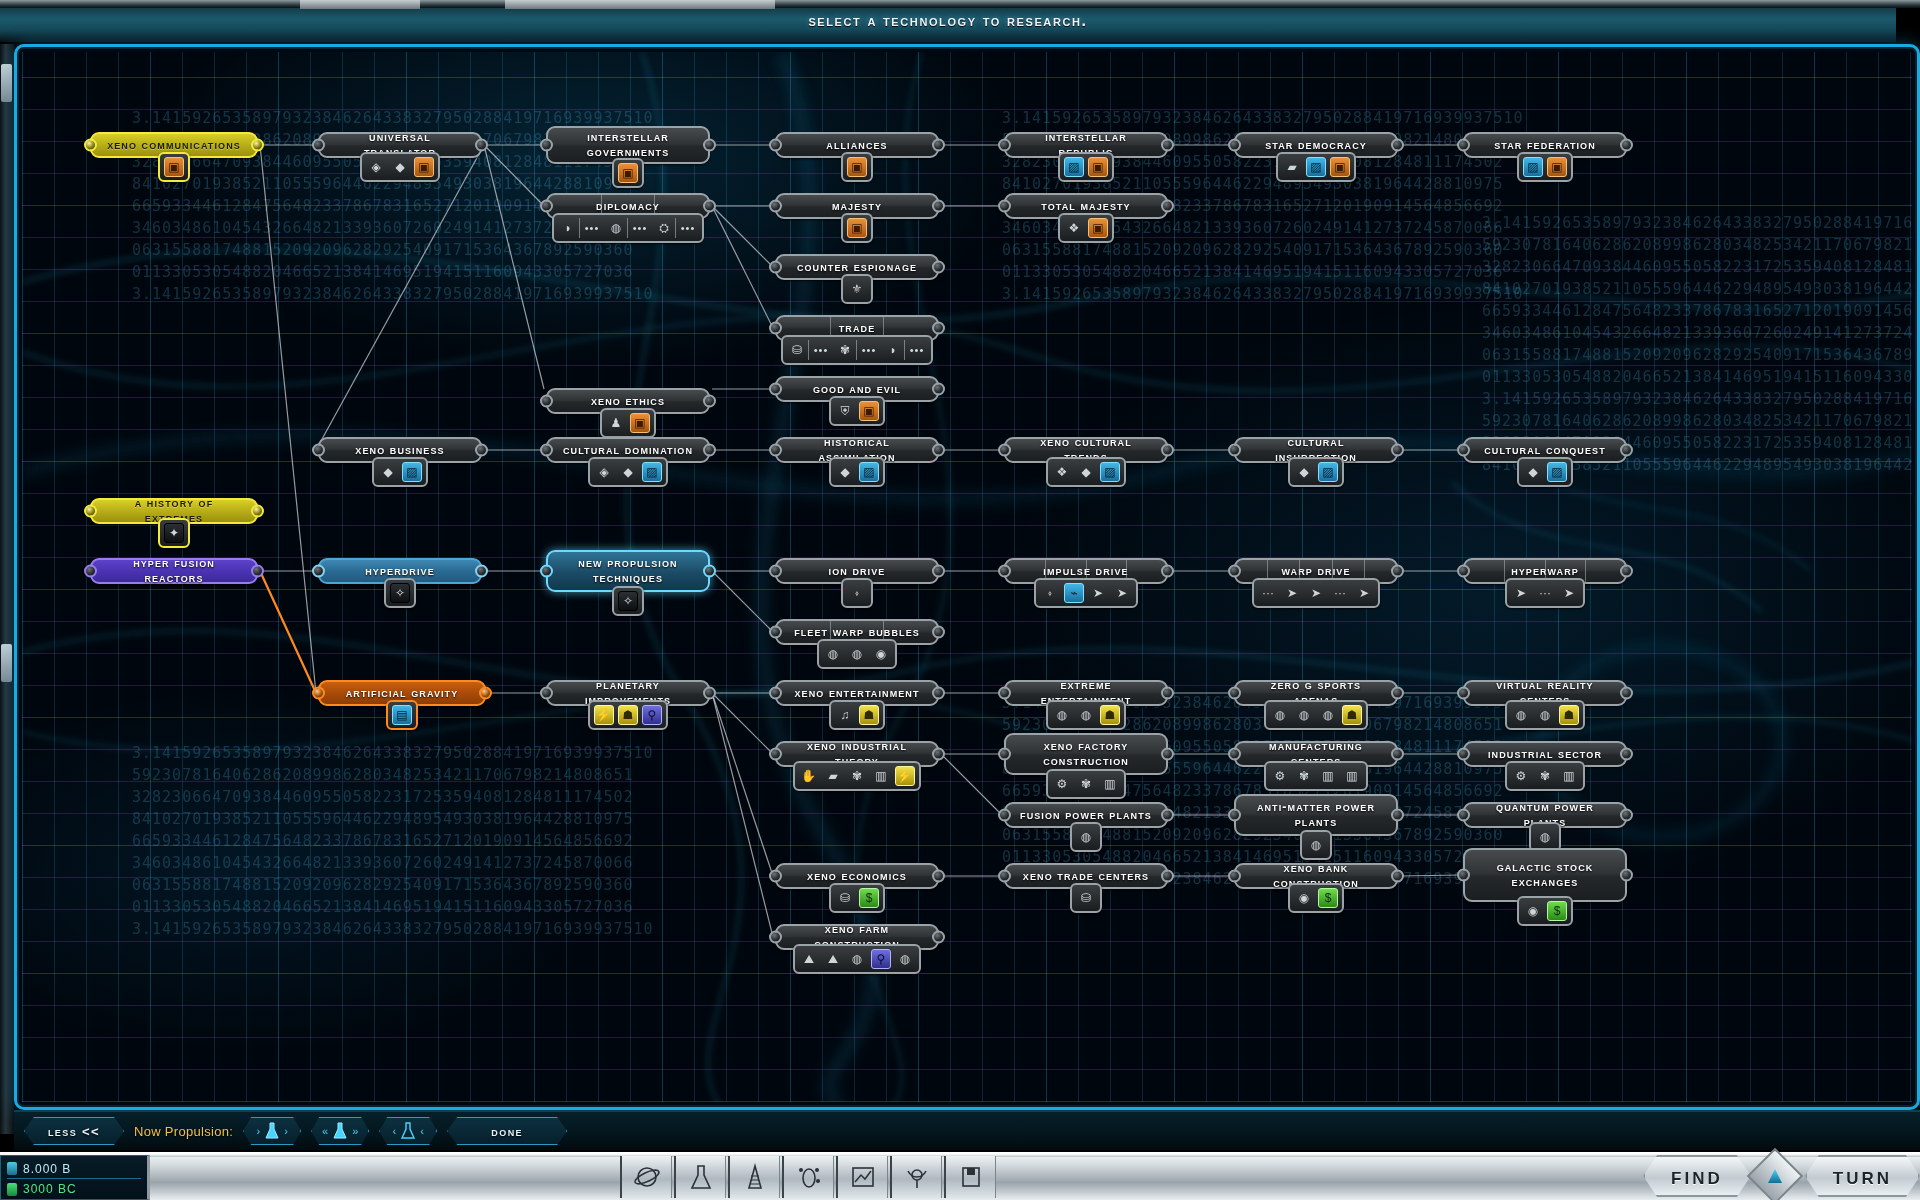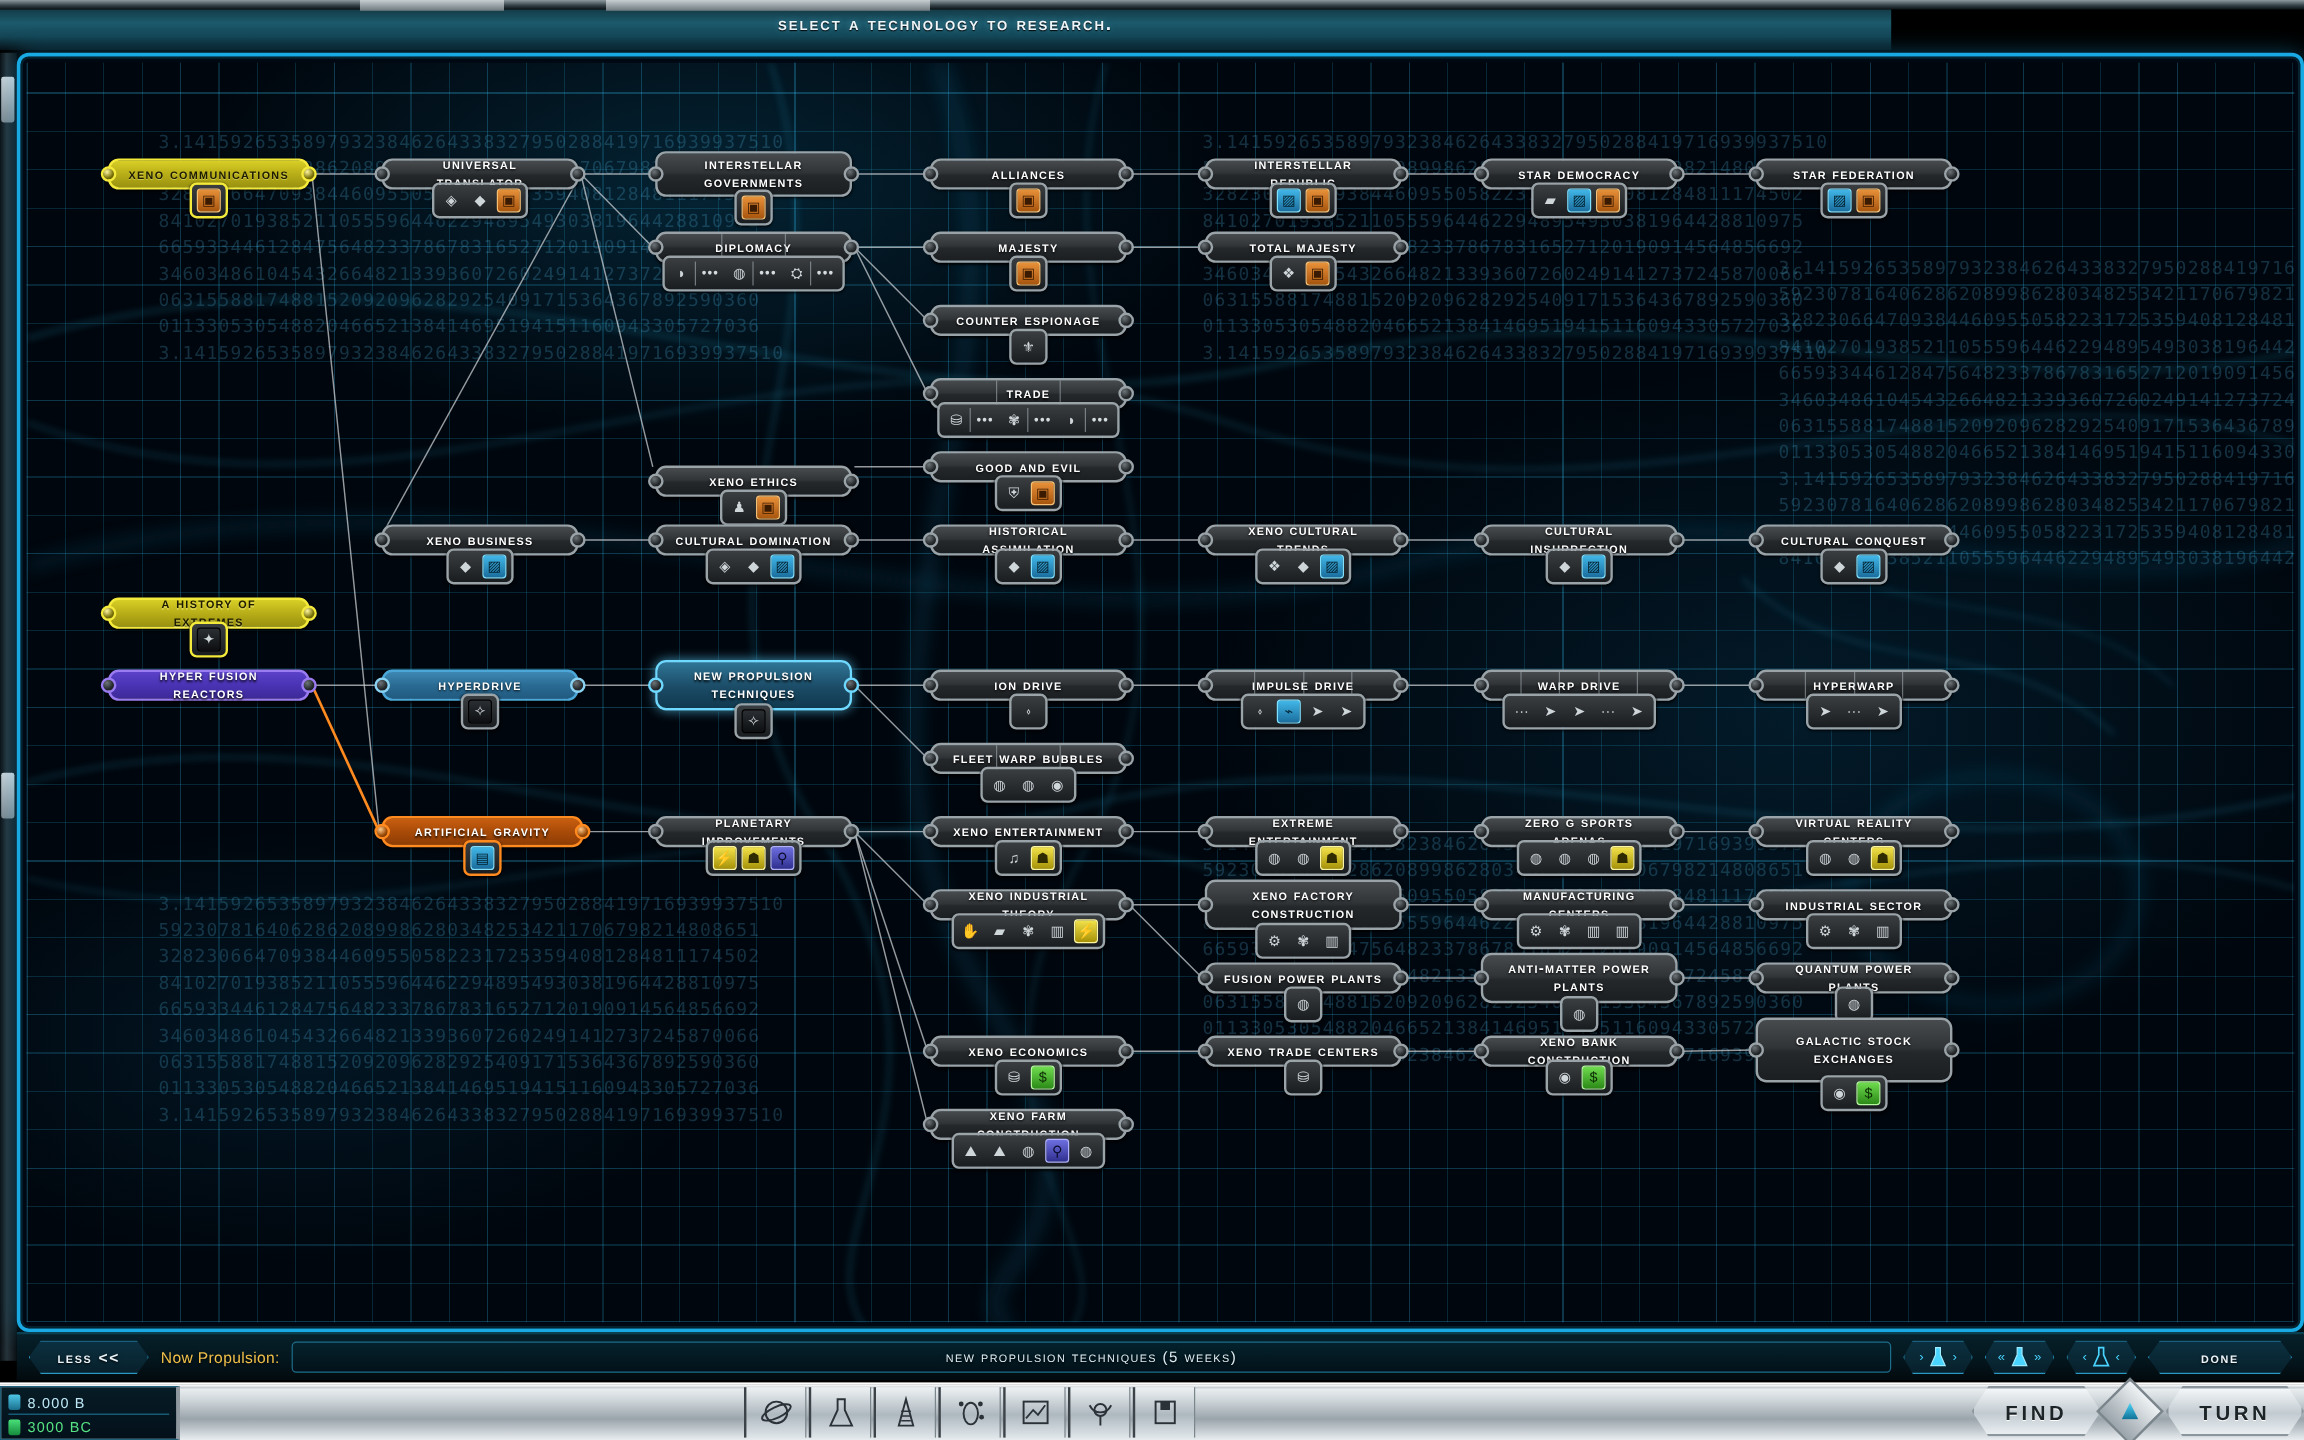--- a/index.html
+++ b/index.html
@@ -4,21 +4,21 @@
 <style>
   * { box-sizing: border-box; margin:0; padding:0; }
   html,body { width:1920px; height:1200px; overflow:hidden; background:#000; }
   body { font-family:"Liberation Sans", sans-serif; }
 
   
   #root { position:relative; width:1920px; height:1200px; background:#000; }
 
   
   #titlebar {
-    position:absolute; left:0; top:0; width:1576px; height:44px;
+    position:absolute; left:0; top:0; width:1896px; height:44px;
     background:linear-gradient(180deg,#0b1418 0%,#12333d 12%,#1c5a6c 45%,#144656 72%,#071015 100%);
     border-bottom:2px solid #000;
     display:flex; align-items:center; justify-content:center;
   }
   #titlebar::before{
     content:""; position:absolute; left:0; top:0; width:1920px; height:8px;
     background:linear-gradient(180deg,#8d9aa0,#2f3c42 60%,#0a1013);
   }
   #title-text {
     position:relative; color:#eef6fa; font-size:16px; letter-spacing:1.6px;
@@ -1207,21 +1207,20 @@
             </div>
           </div>
         </div>
 
     </div>
   </div>
 
   <div id="researchbar">
     <div class="btn-hex">Less &lt;&lt;</div>
     <div id="now-research-label">Now Propulsion:</div>
-    <div id="research-field">New Propulsion Techniques (5 Weeks)</div>
 
     <div class="flask-btn">
       <span>›</span>
       <svg width="20" height="20" viewBox="0 0 20 20">
         <path d="M8 2h4v6l4 9H4l4-9V2z" fill="#49d4ff" stroke="#9febff" stroke-width="1"></path>
       </svg>
       <span>›</span>
     </div>
     <div class="flask-btn">
       <span>«</span>

